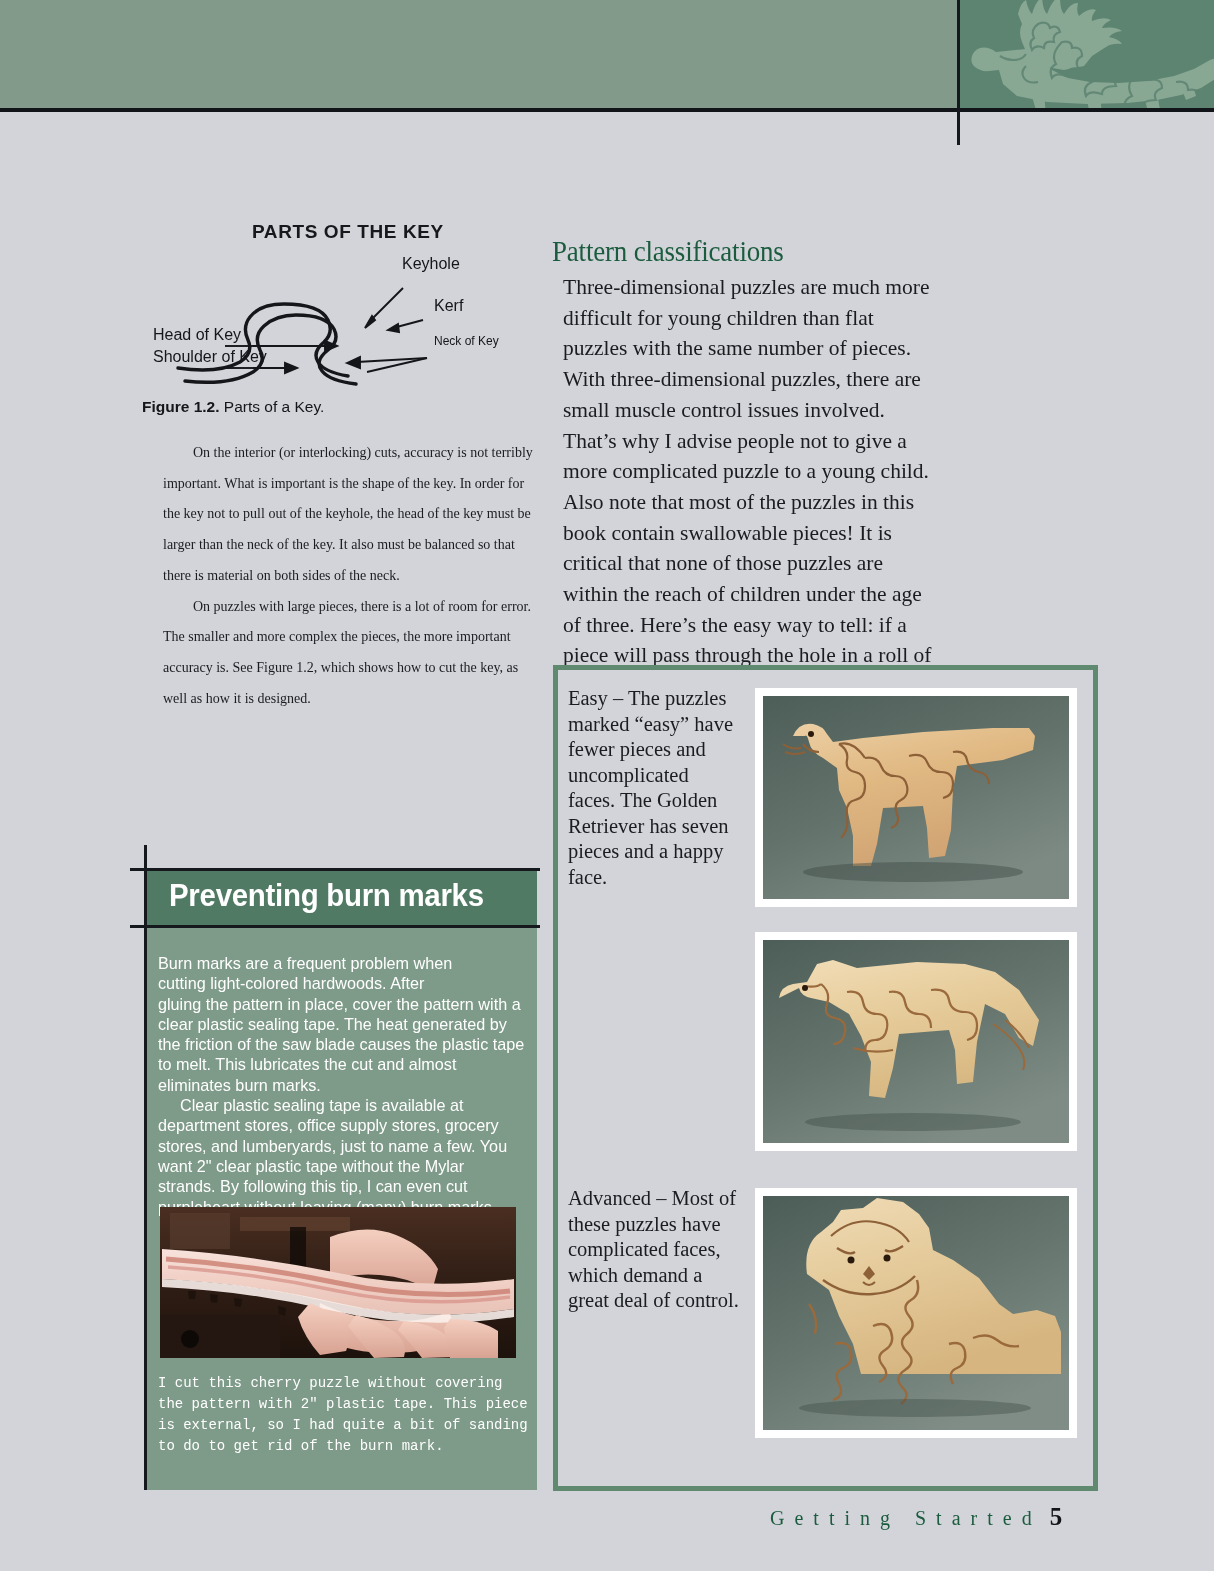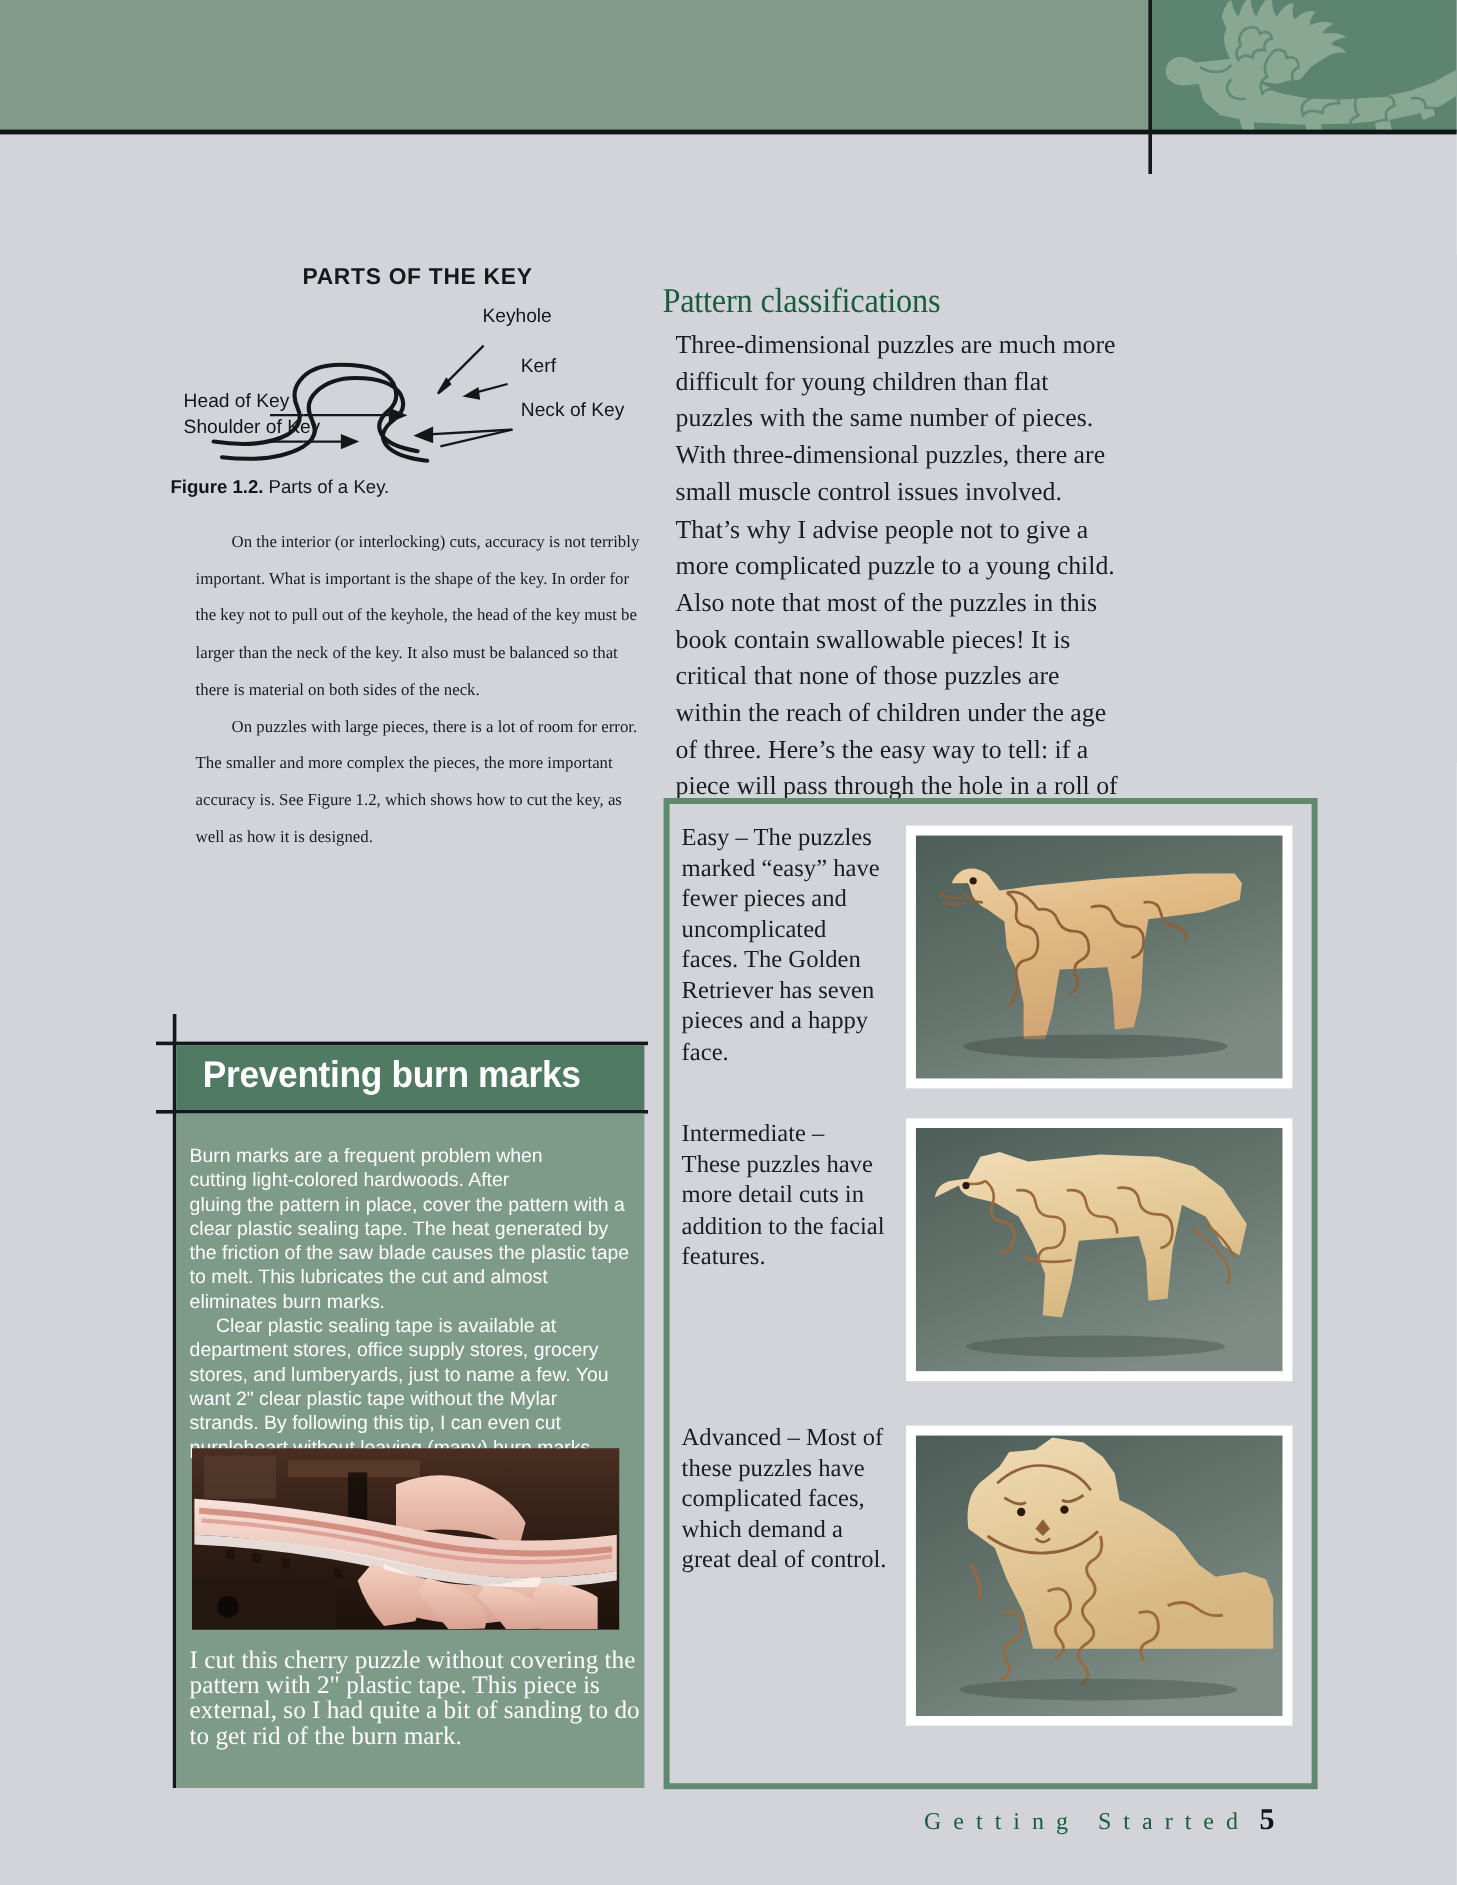--- a/index.html
+++ b/index.html
@@ -198,22 +198,22 @@
     left: 160px; top: 1207px;
     width: 356px;
     height: 151px;
     background: #2a1a13;
     overflow: hidden;
   }
   .sb-caption {
     position: absolute;
     left: 158px; top: 1373px;
     width: 378px;
-    font-family: Liberation Serif, serif;
-    font-size: 21px;
+    font-family: Liberation Mono, monospace;
+    font-size: 14px;
     line-height: 21px;
     color: #ffffff;
   }
 
   
   .cls-panel {
     position: absolute;
     left: 553px; top: 665px;
     width: 545px;
     height: 826px;
@@ -342,21 +342,21 @@
         <line x1="108" y1="96" x2="80" y2="96"></line>
         <line x1="108" y1="118" x2="80" y2="118"></line>
       </g>
     </svg>
   </div>
 
   <div style="position:absolute; left:402px; top:255px; font-family:'Liberation Sans',sans-serif; font-size:16px; color:#14161a;">Keyhole</div>
   <div style="position:absolute; left:434px; top:297px; font-family:'Liberation Sans',sans-serif; font-size:16px; color:#14161a;">Kerf</div>
   <div style="position:absolute; left:153px; top:326px; font-family:'Liberation Sans',sans-serif; font-size:16px; color:#14161a;">Head of Key</div>
   <div style="position:absolute; left:153px; top:348px; font-family:'Liberation Sans',sans-serif; font-size:16px; color:#14161a;">Shoulder of Key</div>
-  <div style="position:absolute; left:434px; top:334px; font-family:'Liberation Sans',sans-serif; font-size:16px; color:#14161a;">Neck of Key</div>
+  <div style="position:absolute; left:434px; top:334px; font-family:'Liberation Sans',sans-serif; font-size:12px; color:#14161a;">Neck of Key</div>
 
   <div class="fig-caption">
     <b>Figure 1.2.</b>
     <span>Parts of a Key.</span>
   </div>
 
   <div class="body-col-left">
     <p>On the interior (or interlocking) cuts, accuracy is not terribly important. What is important is the shape of the key. In order for the key not to pull out of the keyhole, the head of the key must be larger than the neck of the key. It also must be balanced so that there is material on both sides of the neck.</p>
     <p>On puzzles with large pieces, there is a lot of room for error. The smaller and more complex the pieces, the more important accuracy is. See Figure 1.2, which shows how to cut the key, as well as how it is designed.</p>
   </div>
@@ -432,21 +432,20 @@
       <path d="M244 114 q26 2 42 14 q12 8 10 22 l-34 1 q-12 -16 -24 -28 z" fill="url(#skin)"></path>
       <path d="M290 112 q30 0 48 12 l0 27 l-48 0 q-4 -18 -6 -30 z" fill="url(#skin)"></path>
     </svg>
   </div>
 
   <div class="sb-caption">I cut this cherry puzzle without covering the pattern with 2" plastic tape. This piece is external, so I had quite a bit of sanding to do to get rid of the burn mark.</div>
 
   <div class="cls-panel"></div>
 
   <div class="cls-text cls-text-1">Easy – The puzzles marked “easy” have fewer pieces and uncomplicated faces. The Golden Retriever has seven pieces and a happy face.</div>
-  <div class="cls-text cls-text-2">Intermediate – These puzzles have more detail cuts in addition to the facial features.</div>
   <div class="cls-text cls-text-3">Advanced – Most of these puzzles have complicated faces, which demand a great deal of control.</div>
 
   <div class="photo-frame ph1">
     <div class="photo-inner">
       <svg width="306" height="203" viewBox="0 0 306 203" preserveAspectRatio="none">
         <defs>
           <linearGradient id="bg1" x1="0" y1="0" x2="0.6" y2="1">
             <stop offset="0%" stop-color="#4d5d57"></stop>
             <stop offset="55%" stop-color="#63736c"></stop>
             <stop offset="100%" stop-color="#7c8a83"></stop>

